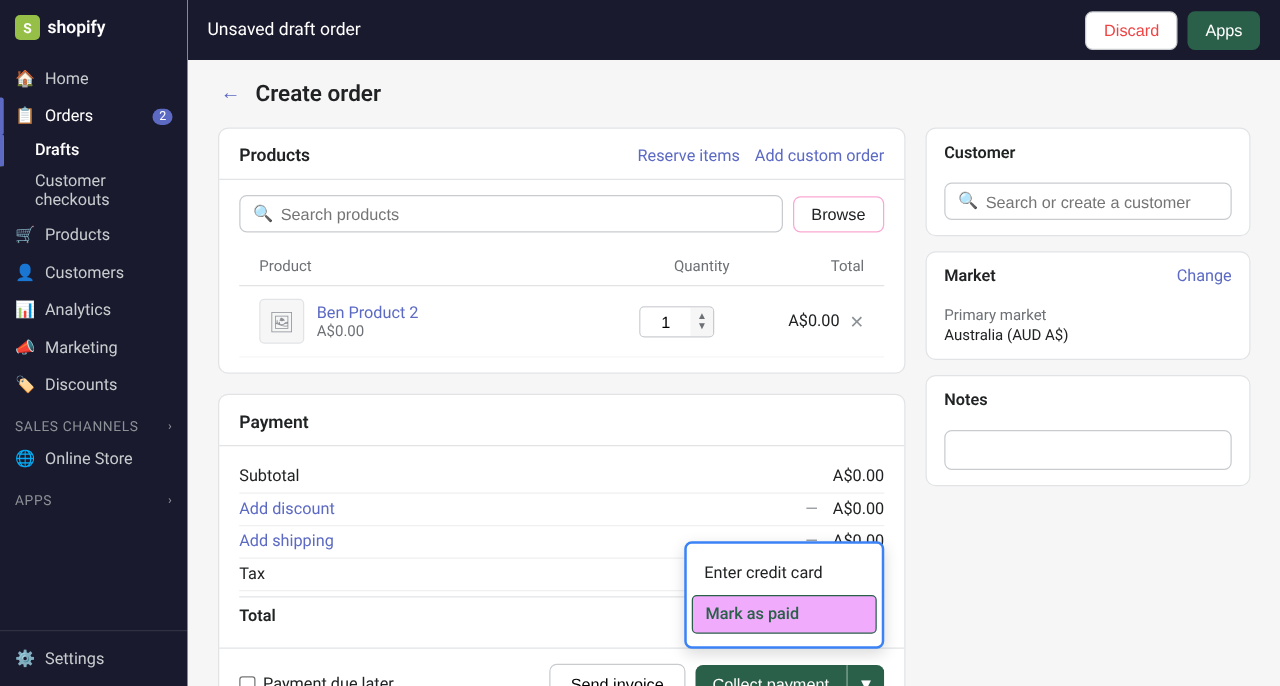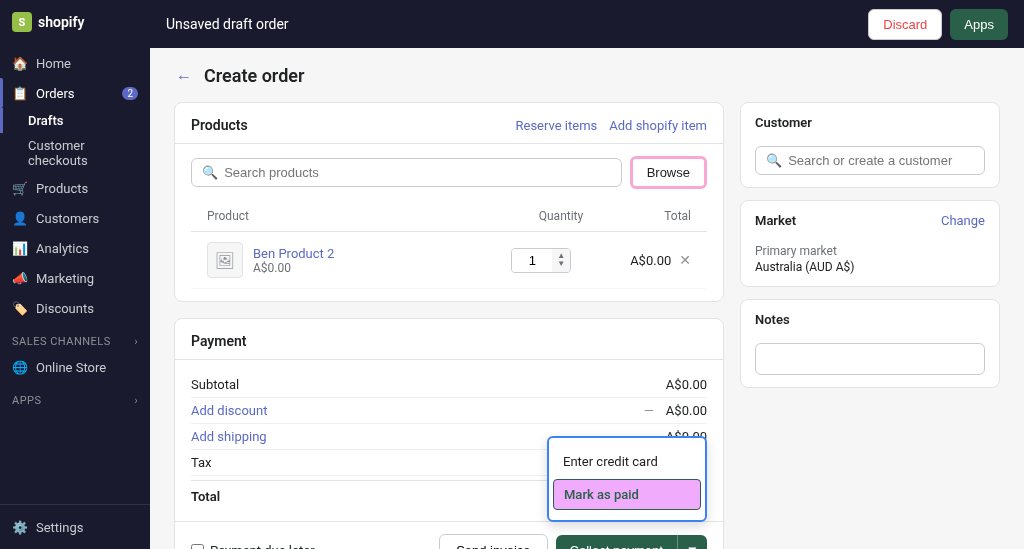--- a/index.html
+++ b/index.html
@@ -49,21 +49,21 @@
     .card-link { color: #5c6ac4; cursor: pointer; font-size: 13px; }
     .card-body { padding: 12px 16px; }
 
     
     .search-bar { display: flex; align-items: center; border: 1px solid #c9cccf; border-radius: 6px; padding: 6px 10px; gap: 6px; background: white; }
     .search-bar input { border: none; outline: none; font-size: 13px; flex: 1; }
     .search-icon-sm { color: #8c9196; font-size: 13px; }
 
     .products-search-row { display: flex; gap: 8px; align-items: center; margin-bottom: 12px; }
     .products-search-row .search-bar { flex: 1; }
-    .browse-btn { padding: 6px 14px; border: 3px solid #f9a8d4; border-radius: 6px; background: white; cursor: pointer; font-size: 13px; font-weight: 500; color: #202223; }
+    .browse-btn { padding: 6px 14px; border: 1px solid #f9a8d4; border-radius: 6px; background: white; cursor: pointer; font-size: 13px; font-weight: 500; color: #202223; }
 
     
     .table-headers { display: flex; padding: 8px 16px; border-bottom: 1px solid #e1e3e5; font-size: 12px; color: #6d7175; }
     .th-product { flex: 1; }
     .th-qty { width: 100px; text-align: center; }
     .th-total { width: 80px; text-align: right; }
 
     
     .product-row { display: flex; align-items: center; padding: 10px 16px; border-bottom: 1px solid #f6f6f7; }
     .product-img { width: 36px; height: 36px; background: #f6f6f7; border: 1px solid #e1e3e5; border-radius: 4px; margin-right: 10px; display: flex; align-items: center; justify-content: center; color: #8c9196; font-size: 16px; flex-shrink: 0; }
@@ -222,21 +222,21 @@
 
         <div class="content-grid">
 
           <div>
 
             <div class="card">
               <div class="card-header">
                 <span class="card-title">Products</span>
                 <div class="card-actions">
                   <span class="card-link">Reserve items</span>
-                  <span class="card-link">Add shopify item</span>
+                  <span class="card-link">Add custom order</span>
                 </div>
               </div>
               <div class="card-body">
                 <div class="products-search-row">
                   <div class="search-bar" style="flex:1">
                     <span class="search-icon-sm">🔍</span>
                     <input type="text" placeholder="Search products" style="">
                   </div>
                   <button class="browse-btn">Browse</button>
                 </div>

